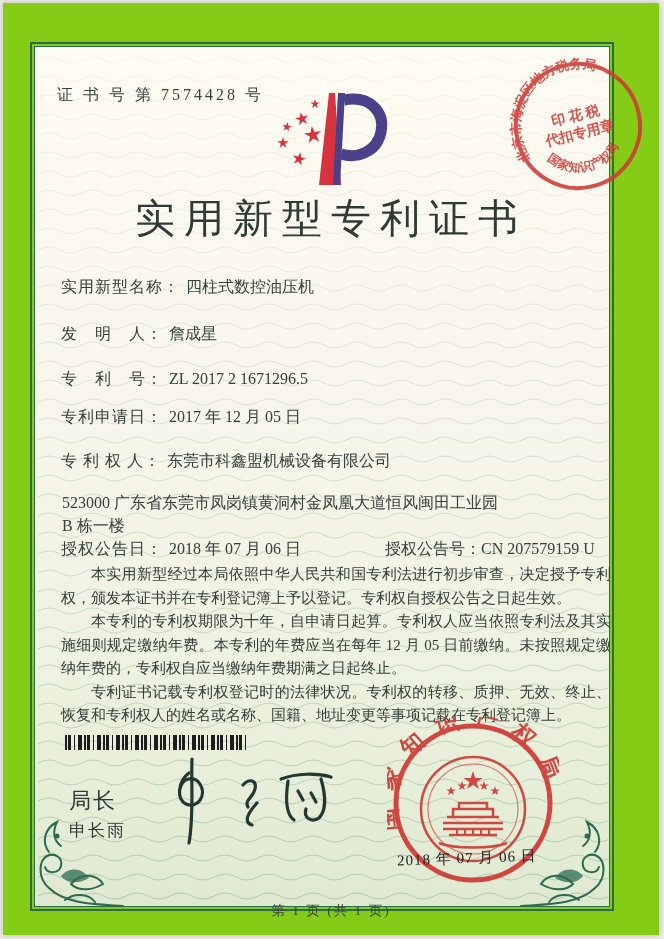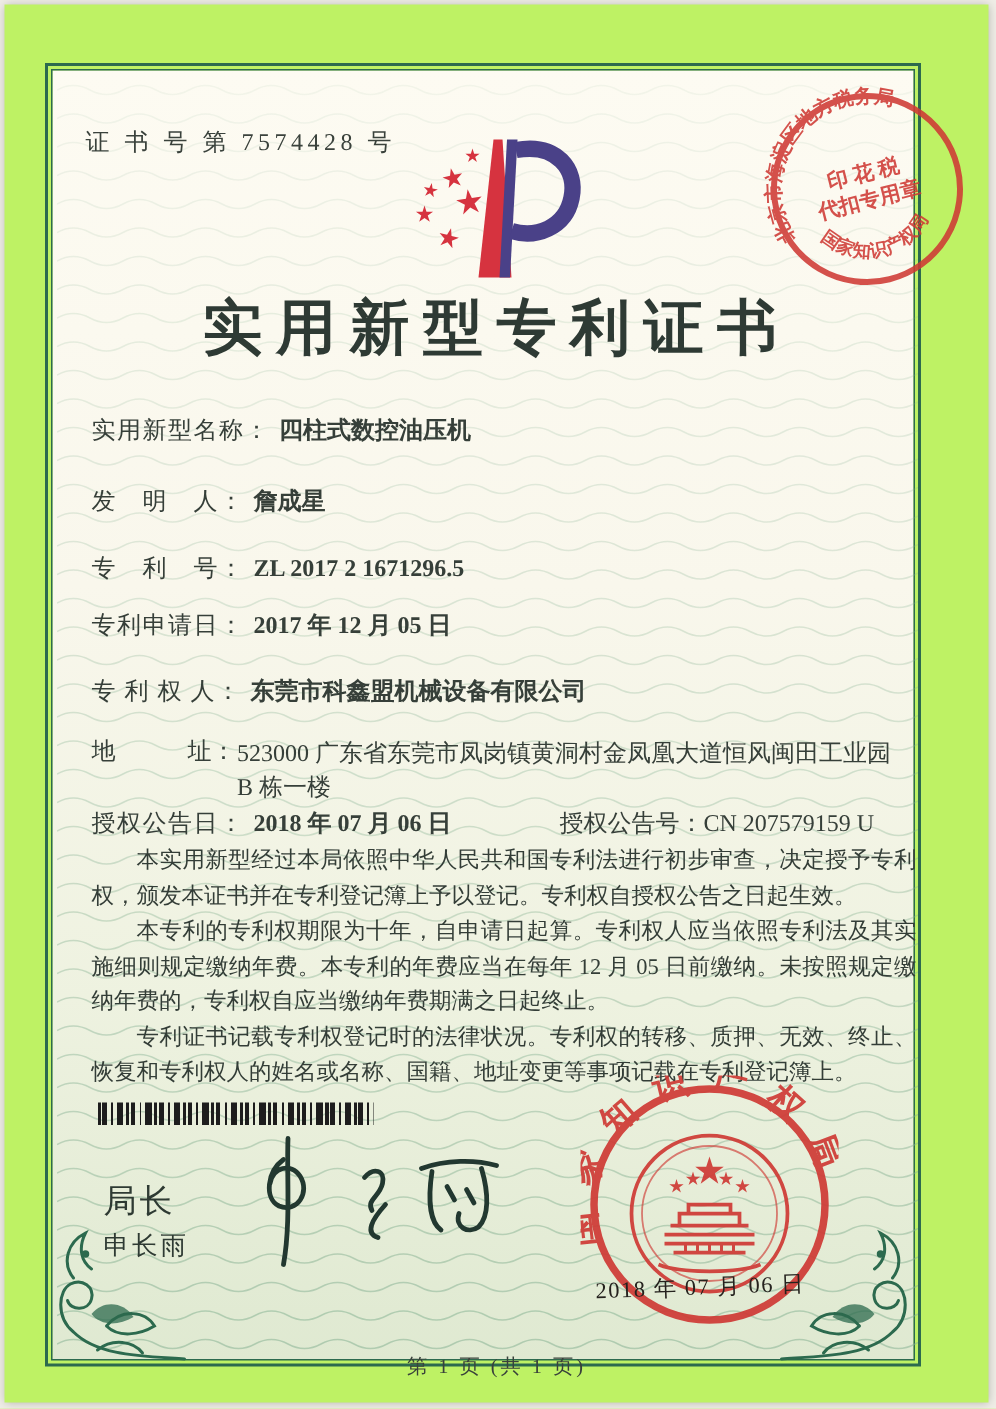--- a/index.html
+++ b/index.html
@@ -1,36 +1,36 @@
 <!DOCTYPE html>
 <html><head>
 <meta charset="utf-8">
 <style>
   html,body{margin:0;padding:0;width:664px;height:939px;overflow:hidden;
     background:#efede6;font-family:"Liberation Serif","DejaVu Serif",serif;}
-  .page{position:absolute;left:3px;top:3px;width:656px;height:932px;background:#bef264;
+  .page{position:absolute;left:3px;top:3px;width:656px;height:932px;background:#84cc16;
     box-shadow:0 0 6px rgba(0,0,0,.25);}
   .frame{position:absolute;left:27px;top:39px;width:580px;height:865px;
     border:2.5px solid #2c6a4e;}
   .frame-inner{position:absolute;inset:2px;border:1px solid #2c6a4e;
     background:linear-gradient(180deg,#fdfbf2 0%,#f9f7ec 40%,#eef2e0 72%,#dfe9d1 100%);}
   .waves{position:absolute;inset:3px;overflow:hidden;}
   .content{position:absolute;inset:0;z-index:2;}
   .cert-no{position:absolute;left:54px;top:82px;font-size:16px;letter-spacing:3px;color:#3a423c;}
   .logo{position:absolute;left:268px;top:82px;}
   .tax-seal{position:absolute;left:500px;top:48px;transform:rotate(-14deg);opacity:.88;}
   .title{position:absolute;left:0;top:188px;width:100%;text-align:center;
-    font-size:40px;font-weight:bold;letter-spacing:9px;color:#2e3a34;}
+    font-size:40px;font-weight:normal;letter-spacing:9px;color:#2e3a34;}
   .fields{position:absolute;left:58px;top:274px;width:552px;font-size:16px;color:#363f39;}
   .frow{position:absolute;left:0;white-space:nowrap;}
   .frow .lab{letter-spacing:1px;}
-  .frow .val{margin-left:6px;font-weight:bold;}
+  .frow .val{margin-left:6px;}
   .frow-wrap{position:absolute;left:0;display:flex;}
   .frow-wrap .val{margin-left:1px;width:440px;white-space:normal;line-height:23px;}
-  .grant-no{position:absolute;left:312px;top:262px;white-space:nowrap;text-align:right;}
+  .grant-no{position:absolute;left:324px;top:262px;white-space:nowrap;text-align:right;}
   .paras{position:absolute;left:58px;top:560px;width:550px;font-size:15px;
     line-height:23.5px;text-align:justify;color:#333d37;}
   .paras p{margin:0;text-indent:2em;}
   .barcode{position:absolute;left:62px;top:732px;width:184px;height:15px;
     background:repeating-linear-gradient(90deg,#1d1d1d 0 2px,transparent 2px 3px,
       #1d1d1d 3px 6px,transparent 6px 9px,#1d1d1d 9px 10px,transparent 10px 13px,
       #1d1d1d 13px 17px,transparent 17px 19px);}
   .sig-title{position:absolute;left:66px;top:783px;font-size:22px;color:#2e3a33;
     font-family:"Liberation Sans","DejaVu Sans",sans-serif;letter-spacing:2px;}
   .sig-name{position:absolute;left:66px;top:816px;font-size:17px;color:#2e3a33;
@@ -172,21 +172,20 @@
       <div class="frow" style="top:92px;">
         <span class="lab">专　利　号：</span><span class="val">ZL 2017 2 1671296.5</span>
       </div>
       <div class="frow" style="top:130px;">
         <span class="lab">专利申请日：</span><span class="val">2017 年 12 月 05 日</span>
       </div>
       <div class="frow" style="top:174px;">
         <span class="lab">专 利 权 人：</span><span class="val">东莞市科鑫盟机械设备有限公司</span>
       </div>
       <div class="frow-wrap" style="top:214px;">
-        <span class="lab">地　　　址：</span>
           <span class="val">523000 广东省东莞市凤岗镇黄洞村金凤凰大道恒风闽田工业园 B 栋一楼</span>
       </div>
       <div class="frow" style="top:262px;">
         <span class="lab">授权公告日：</span><span class="val">2018 年 07 月 06 日</span>
       </div>
       <div class="grant-no">
         <span class="lab">授权公告号：</span><span class="val">CN 207579159 U</span>
       </div>
     </div>
 

